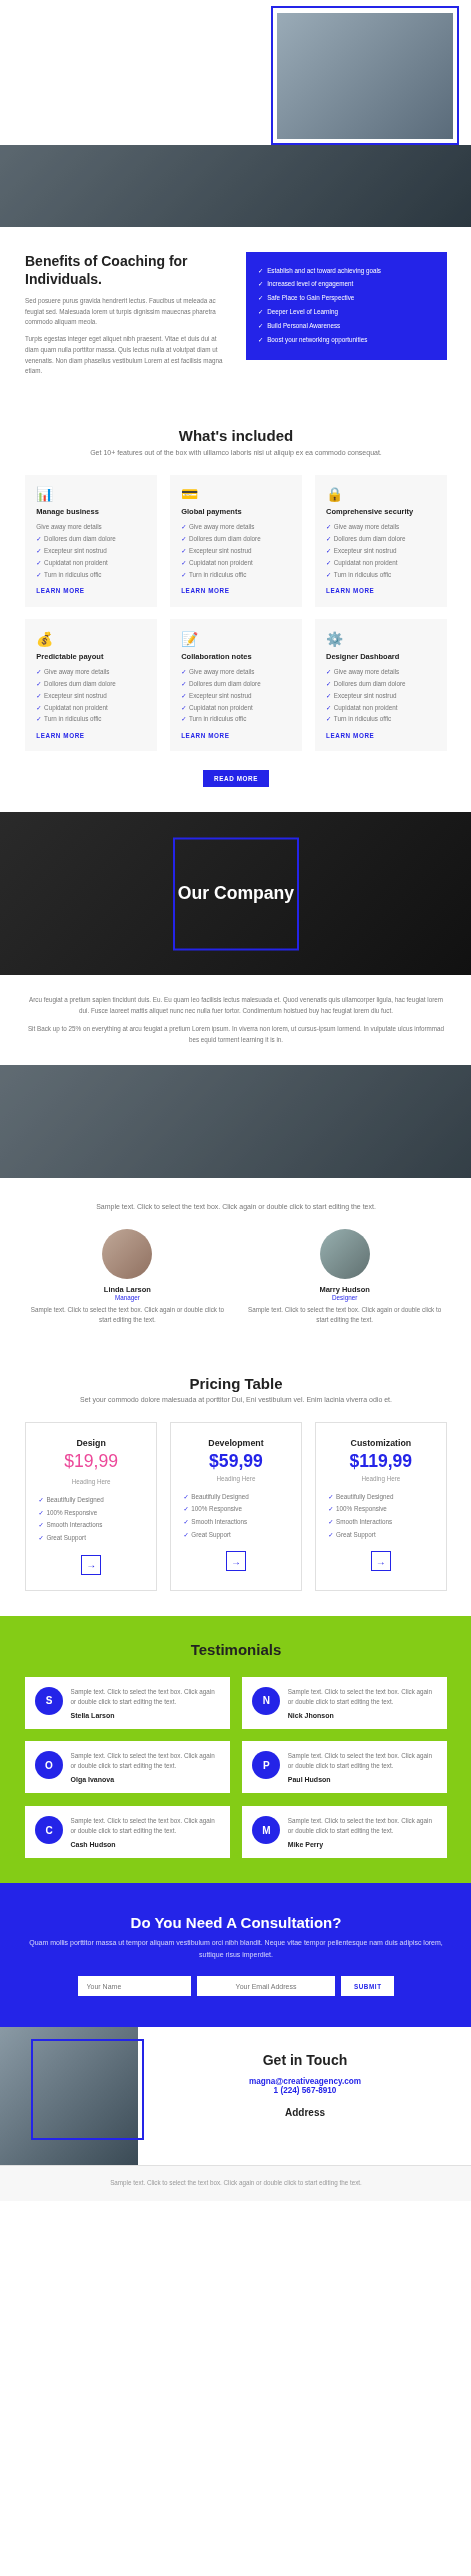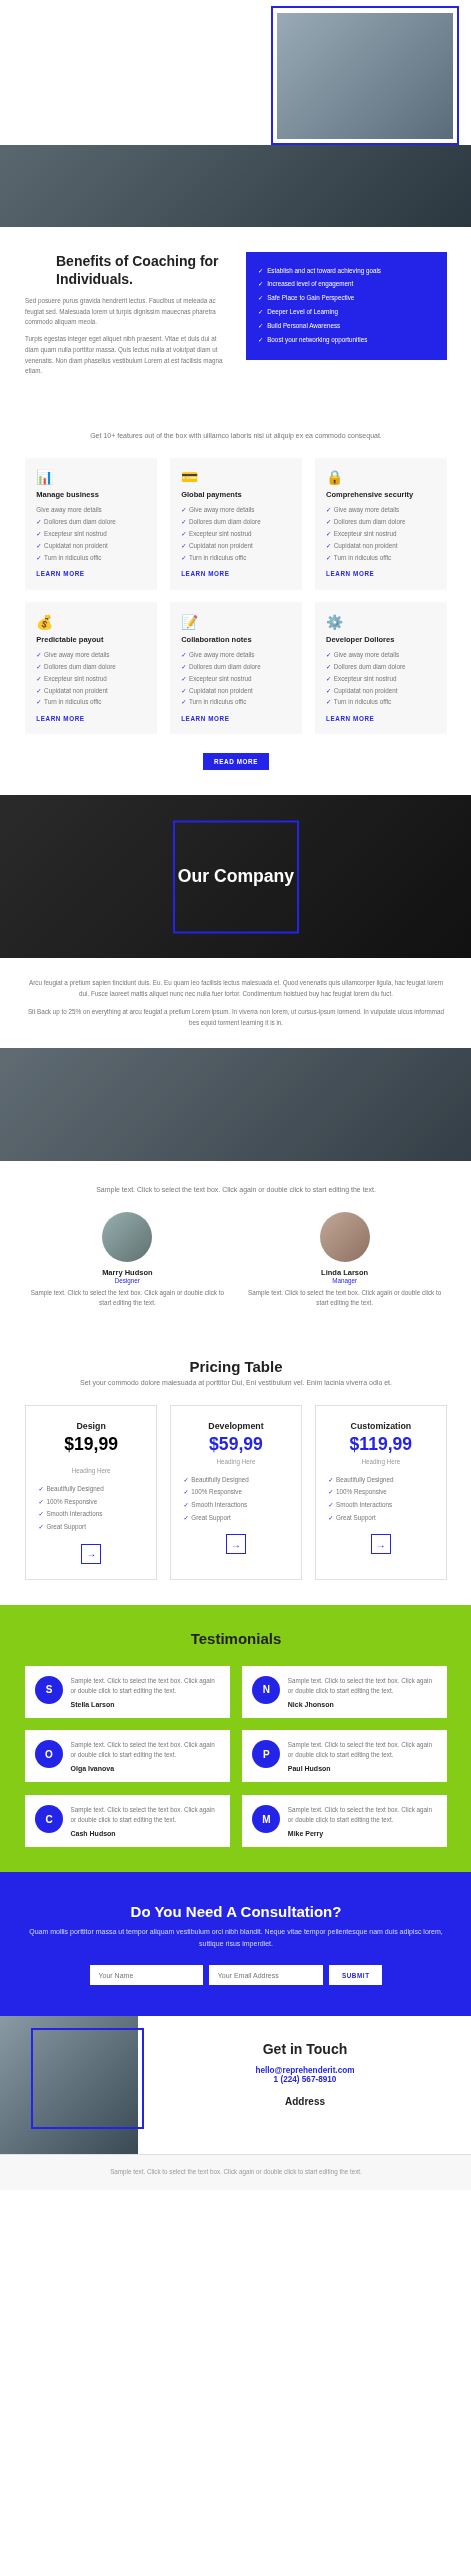--- a/index.html
+++ b/index.html
@@ -15,21 +15,21 @@
     <div style="position:absolute; top:-6.3px; left:-6.3px; right:-6.3px; bottom:-6.3px; border:2.5px solid #2424e8; pointer-events:none;"></div>
   </div>
 </section>
 
 <div style="width:100%; height:82px; background:linear-gradient(135deg, #7a8a95 0%, #3a4a55 100%); position:relative; overflow:hidden;">
   <div style="width:100%; height:100%; background:rgba(0,0,0,0.25);"></div>
 </div>
 
 <section style="display:flex; padding:25px 25px; gap:19px; background:#fff;">
   <div style="flex:1;">
-    <h2 style="font-size:14px; font-weight:700; color:#222; line-height:1.3;margin-left:31px;">Benefits of Coaching for Individuals.</h2>
+    <h2 style="font-size:14px; font-weight:700; color:#222; line-height:1.3;">Benefits of Coaching for Individuals.</h2>
     <p style="font-size:6.3px; color:#777; margin-top:7.5px; line-height:1.7;">Sed posuere purus gravida hendrerit lectus. Faucibus ut meleada ac feugiat sed. Malesuada lorem ut turpis dignissim mauecnas pharetra commodo aliquam meola.</p>
     <p style="font-size:6.3px; color:#777; margin-top:6.3px; line-height:1.7;">Turpis egestas integer eget aliquet nibh praesent. Vitae et duis dui at diam quam nulla porttitor massa. Quis lectus nulla at volutpat diam ut venenatis. Non diam phasellus vestibulum Lorem at est facilisis magna etiam.</p>
   </div>
   <div style="flex:1;">
     <div style="background:#2424e8; color:#fff; padding:12.6px; font-size:6.3px; line-height:1.9;">
       <div style="display:flex; gap:3.8px; margin-bottom:1.9px;">
         <span>✓</span>
         <span>Establish and act toward achieving goals</span>
       </div>
       <div style="display:flex; gap:3.8px; margin-bottom:1.9px;">
@@ -50,20 +50,21 @@
       </div>
       <div style="display:flex; gap:3.8px; margin-bottom:1.9px;">
         <span>✓</span>
         <span>Boost your networking opportunities</span>
       </div>
     </div>
   </div>
 </section>
 
 <section style="background:#fff; padding:25px 25px;">
+  <h2 style="text-align:center; font-size:15px; font-weight:700; color:#222;">What's included</h2>
   <p style="text-align:center; font-size:7px; color:#777; margin:5px 0 19px;">Get 10+ features out of the box with ulllamco laboris nisi ut aliquip ex ea commodo consequat.</p>
   <div style="display:grid; grid-template-columns:repeat(3, 1fr); gap:12.6px;">
 
     <div style="background:#f7f7f7; padding:11.3px;">
       <div style="font-size:14px; color:#2424e8; margin-bottom:5px;">📊</div>
       <h4 style="font-size:7.5px; font-weight:700; color:#222; margin-bottom:5px;">Manage business</h4>
       <ul style="list-style:none; font-size:6.3px; color:#777; line-height:1.9;">
         <li style="display:flex; gap:2.5px;">Give away more details</li>
         <li style="display:flex; gap:2.5px;">
             <span style="color:#2424e8;">✓</span> 
@@ -192,21 +193,21 @@
         <li style="display:flex; gap:2.5px;">
             <span style="color:#2424e8;">✓</span> 
             <span>Turn in ridiculus offic</span>
           </li>
       </ul>
       <span style="display:inline-block; margin-top:6.3px; font-size:6.3px; font-weight:700; color:#2424e8; text-transform:uppercase; letter-spacing:0.6px; cursor:pointer;">LEARN MORE</span>
     </div>
 
     <div style="background:#f7f7f7; padding:11.3px;">
       <div style="font-size:14px; color:#2424e8; margin-bottom:5px;">⚙️</div>
-      <h4 style="font-size:7.5px; font-weight:700; color:#222; margin-bottom:5px;">Developer Dollores</h4>
+      <h4 style="font-size:7.5px; font-weight:700; color:#222; margin-bottom:5px;">Designer Dashboard</h4>
       <ul style="list-style:none; font-size:6.3px; color:#777; line-height:1.9;">
         <li style="display:flex; gap:2.5px;">
             <span style="color:#2424e8;">✓</span> 
             <span>Give away more details</span>
           </li>
         <li style="display:flex; gap:2.5px;">
             <span style="color:#2424e8;">✓</span> 
             <span>Dollores dum diam dolore</span>
           </li>
         <li style="display:flex; gap:2.5px;">
@@ -244,41 +245,41 @@
 </div>
 
 <div style="width:100%; height:113px; background:linear-gradient(135deg, #8a9aa5 0%, #4a5a65 100%); position:relative; overflow:hidden;">
   <div style="width:100%; height:100%; background:rgba(0,0,0,0.3);"></div>
 </div>
 
 <section style="padding:25px 25px; background:#fff;">
   <p style="text-align:center; font-size:7px; color:#777; margin-bottom:19px;">Sample text. Click to select the text box. Click again or double click to start editing the text.</p>
   <div style="display:flex; justify-content:space-around; gap:12.6px;">
     <div style="text-align:center; flex:1;">
+      <div style="width:50px; height:50px; border-radius:50%; background:linear-gradient(135deg,#c0a898,#907060); margin:0 auto 6.3px; overflow:hidden;"></div>
+      <h4 style="font-size:7.5px; font-weight:700; color:#222;">Linda Larson</h4>
+      <div style="font-size:6.3px; color:#2424e8; margin-bottom:3.8px;">Manager</div>
+      <p style="font-size:6.3px; color:#777; line-height:1.6;">Sample text. Click to select the text box. Click again or double click to start editing the text.</p>
+    </div>
+    <div style="text-align:center; flex:1;">
       <div style="width:50px; height:50px; border-radius:50%; background:linear-gradient(135deg,#98b0b0,#607070); margin:0 auto 6.3px; overflow:hidden;"></div>
       <h4 style="font-size:7.5px; font-weight:700; color:#222;">Marry Hudson</h4>
       <div style="font-size:6.3px; color:#2424e8; margin-bottom:3.8px;">Designer</div>
-      <p style="font-size:6.3px; color:#777; line-height:1.6;">Sample text. Click to select the text box. Click again or double click to start editing the text.</p>
-    </div>
-    <div style="text-align:center; flex:1;">
-      <div style="width:50px; height:50px; border-radius:50%; background:linear-gradient(135deg,#c0a898,#907060); margin:0 auto 6.3px; overflow:hidden;"></div>
-      <h4 style="font-size:7.5px; font-weight:700; color:#222;">Linda Larson</h4>
-      <div style="font-size:6.3px; color:#2424e8; margin-bottom:3.8px;">Manager</div>
       <p style="font-size:6.3px; color:#777; line-height:1.6;">Sample text. Click to select the text box. Click again or double click to start editing the text.</p>
     </div>
   </div>
 </section>
 
 <section style="padding:25px 25px; background:#fff;">
   <h2 style="text-align:center; font-size:15px; font-weight:700; color:#222; margin-bottom:3.8px;">Pricing Table</h2>
   <p style="text-align:center; font-size:7px; color:#777; margin-bottom:19px;">Set your commodo dolore malesuada at porttitor Dui, Eni vestibulum vel. Enim lacinia viverra odio et.</p>
   <div style="display:grid; grid-template-columns:repeat(3, 1fr); gap:12.6px;">
     <div style="border:0.6px solid #e0e0e0; padding:15px 12.6px; text-align:center;">
       <h3 style="font-size:8.8px; font-weight:700; color:#222; margin-bottom:3.8px;">Design</h3>
-      <div style="font-size:17.6px; font-weight:700; color:#000000; margin-bottom:12px;">$19,99</div>
+      <div style="font-size:17.6px; font-weight:400; color:#ec4899; margin-bottom:6px;">$19,99</div>
       <div style="font-size:6.3px; color:#999; margin-bottom:8.8px;">Heading Here</div>
       <ul style="list-style:none; font-size:6.3px; color:#777; text-align:left; line-height:2; margin-bottom:10px;">
         <li style="display:flex; gap:2.5px;">
             <span style="color:#2424e8;">✓</span> 
             <span>Beautifully Designed</span>
           </li>
         <li style="display:flex; gap:2.5px;">
             <span style="color:#2424e8;">✓</span> 
             <span>100% Responsive</span>
           </li>
@@ -397,32 +398,32 @@
     </div>
 
   </div>
 </section>
 
 <section style="background:#2424e8; padding:31px 25px; text-align:center;">
   <h2 style="font-size:15px; font-weight:700; color:#fff; margin-bottom:6.3px;text-align:center;">Do You Need A Consultation?</h2>
   <p style="font-size:7px; color:rgba(255,255,255,0.8); line-height:1.7; margin-bottom:15px;">Quam mollis porttitor massa ut tempor aliquam vestibulum orci nibh blandit. Neque vitae tempor pellentesque nam duis adipisc lorem, suttique risus imperdiet.</p>
   <div style="display:flex; gap:6.3px; justify-content:center; flex-wrap:wrap;">
     <input type="text" style="padding: 6.3px 8.8px; font-size: 7px; border: none; outline: none; width: 113px;" placeholder="Your Name">
-    <input type="text" style="padding: 6.3px 8.8px; font-size: 7px; border: none; outline: none; width: 114px;" placeholder="Your Email Address">
+    <input type="text" style="padding: 6.3px 8.8px; font-size: 7px; border: none; outline: none; width: 138px; text-align: center;" placeholder="Your Email Address">
     <button style="background:#fff; color:#2424e8; font-size:6.3px; font-weight:700; padding:6.3px 12.6px; border:none; cursor:pointer; text-transform:uppercase; letter-spacing:0.6px;">SUBMIT</button>
   </div>
 </section>
 
 <section style="display:flex; background:#fff; min-height:138px;">
   <div style="width:138px; flex-shrink:0; background:linear-gradient(135deg,#8a9aa5 0%,#3a4a55 100%); position:relative;">
     <div style="position:absolute; top:12.6px; right:-6.3px; width:113px; height:101px; border:2.5px solid #2424e8; z-index:2;"></div>
   </div>
   <div style="flex:1; padding:25px 25px; text-align:center;">
     <h2 style="font-size:14px; font-weight:700; color:#222; margin-bottom:8.8px;">Get in Touch</h2>
-    <div style="font-size:8.2px; color:#2424e8; font-weight:600; cursor:pointer;">hello@reprehenderit.com</div>
+    <div style="font-size:8.2px; color:#2424e8; font-weight:600; cursor:pointer;">magna@creativeagency.com</div>
     <div style="font-size:8.2px; color:#2424e8; font-weight:600; margin-bottom:12.6px; cursor:pointer;">1 (224) 567-8910</div>
     <div style="font-size:10px; font-weight:700; color:#222; margin-bottom:6.3px;">Address</div>
   </div>
 </section>
 
 <footer style="background:#f7f7f7; padding:12.6px 25px; text-align:center; border-top:0.6px solid #e0e0e0;">
   <p style="font-size:6.3px; color:#999; line-height:1.6;">Sample text. Click to select the text box. Click again or double click to start editing the text.</p>
 </footer>
 
 

